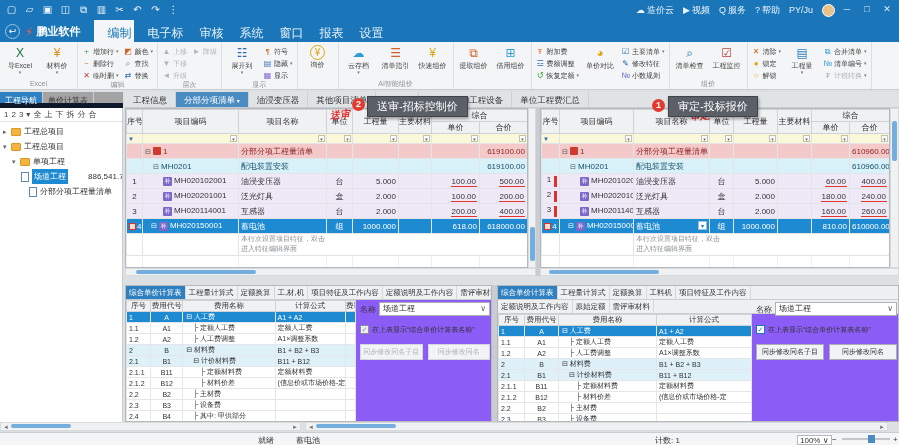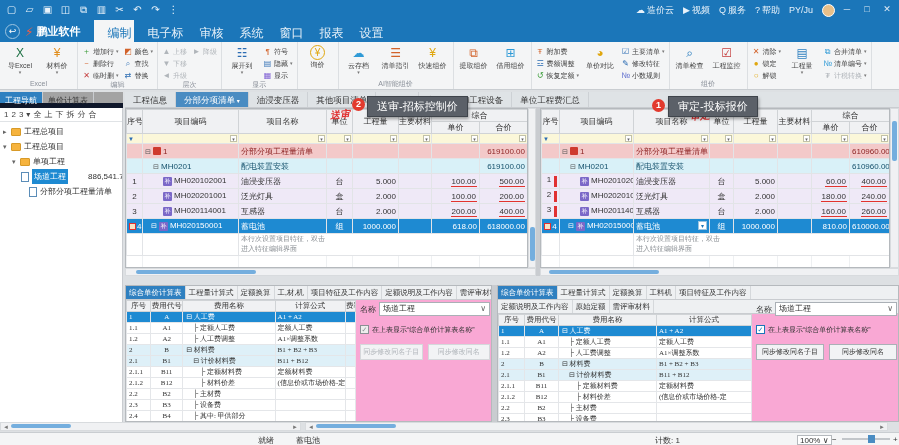--- a/index.html
+++ b/index.html
@@ -93,21 +93,21 @@
 .vthumb{position:absolute;left:1px;width:5px;background:#74aede;border-radius:2px;}
 .hscroll{height:8px;background:#f0f1f3;border:1px solid #d8dbde;}
 #lhscroll{left:125px;top:268px;width:411px;}
 #rhscroll{left:540px;top:268px;width:359px;}
 .hthumb{position:absolute;top:1px;height:4px;background:#74aede;border-radius:2px;}
 
 .stamp{color:#e03131;font-style:italic;font-weight:bold;font-size:10px;transform:rotate(-5deg);font-family:"DejaVu Serif",serif;}
 .badge{width:13px;height:13px;border-radius:50%;background:#e23a2e;color:#fff;font-size:9px;font-weight:bold;text-align:center;line-height:13px;}
 .tooltip{background:#5b6068;color:#fff;font-size:11px;padding:2px 9px;border:1px solid #3f444b;box-shadow:1px 2px 3px rgba(0,0,0,.35);white-space:nowrap;}
 
-.bpanel{background:#f9a8d4;border:1px solid #b5b9bd;overflow:hidden;font-family:Liberation Serif, serif;}
+.bpanel{background:#8b5cf6;border:1px solid #b5b9bd;overflow:hidden;}
 #bottomL{left:125px;top:285px;width:367px;height:137px;}
 #bottomR{left:497px;top:285px;width:402px;height:137px;}
 .btabs{display:flex;background:#eef0f2;border-bottom:1px solid #c9ccd0;height:14px;}
 .btab{padding:2px 3px;font-size:7.5px;border-right:1px solid #d5d8db;white-space:nowrap;color:#333;}
 .btab.active{background:#2f80c0;color:#fff;}
 .btable{position:absolute;background:#fff;}
 #ltable{left:0;top:14px;width:230px;}
 #rtable{left:0;top:28px;width:253px;}
 .btable table{border-collapse:collapse;table-layout:fixed;width:100%;}
 .btable th{background:#f0f1f3;border:1px solid #d0d3d6;font-weight:normal;font-size:7.5px;height:11px;overflow:hidden;white-space:nowrap;}

